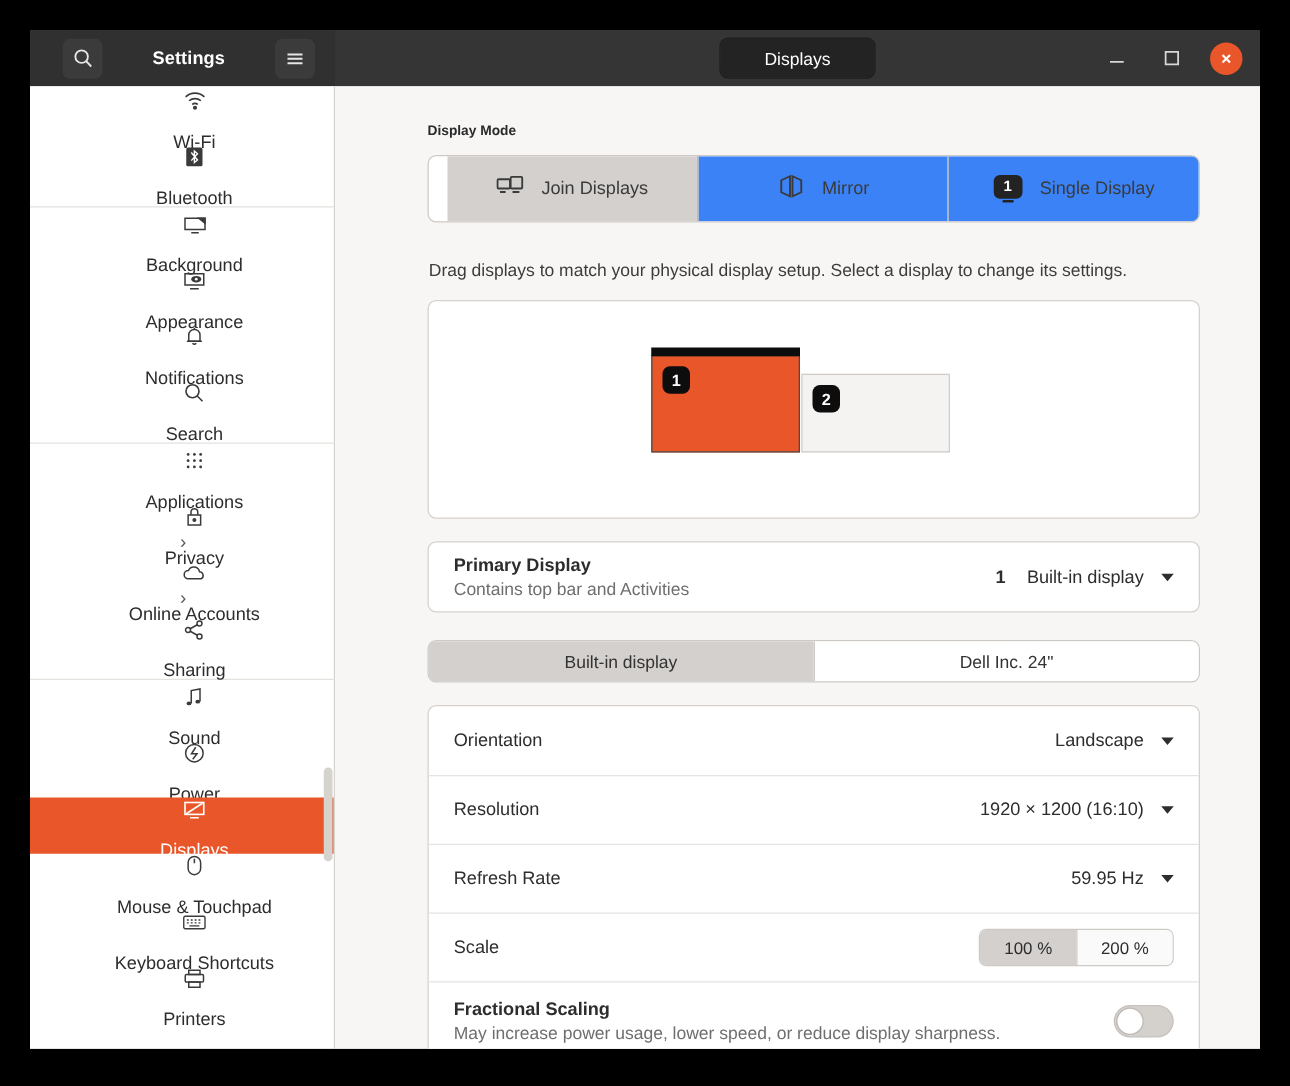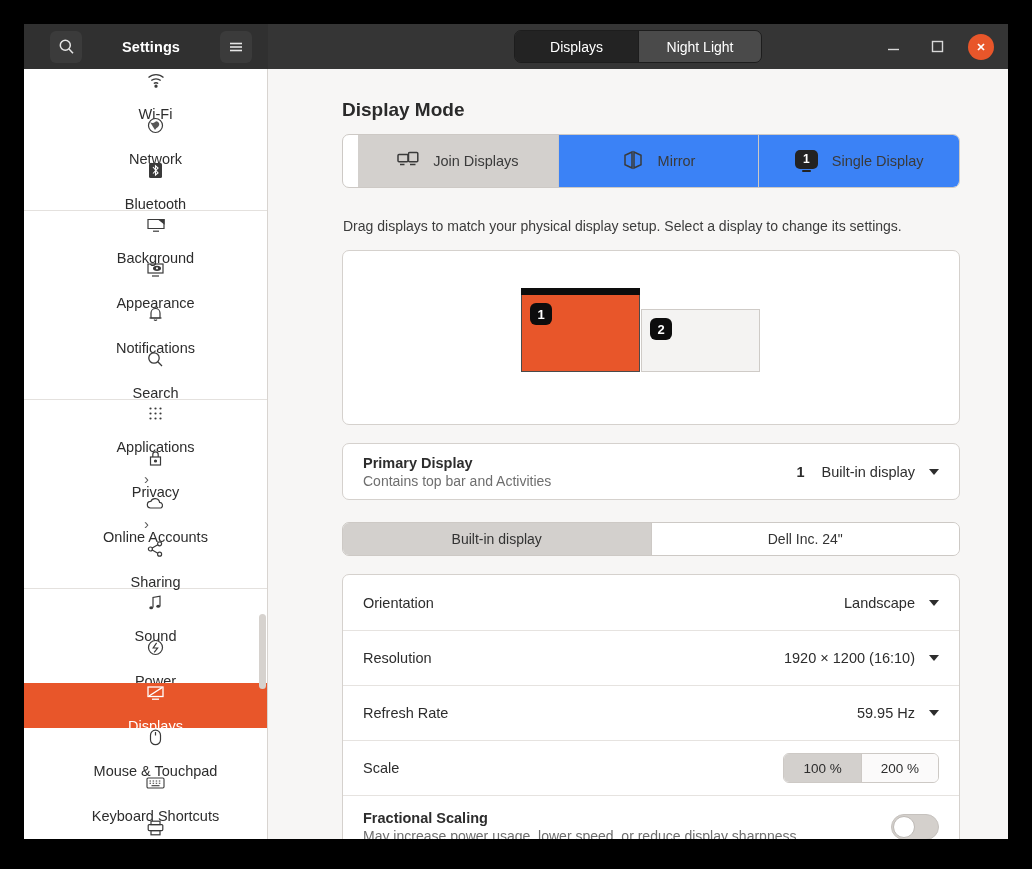--- a/index.html
+++ b/index.html
@@ -161,21 +161,21 @@
   }
   
   .content {
     flex: 1;
     background: #f7f6f5;
     overflow: hidden;
     padding: 30px 48px 0 74px;
     position: relative;
   }
   .section-title {
-    font-size: 19px;
+    font-size: 11px;
     font-weight: bold;
     color: #2a2a2a;
     margin-bottom: 13px;
   }
   .segmented {
     display: flex;
     border: 1px solid #cdc9c5;
     border-radius: 7px;
     overflow: hidden;
     background: #ffffff;
@@ -354,21 +354,20 @@
               <line x1="2" y1="7" x2="14" y2="7"></line>
               <line x1="2" y1="10.5" x2="14" y2="10.5"></line>
           </svg>
         </span>
       </div>
     </div>
 
     <div class="hb-right">
       <div class="tabs">
         <div class="tab active">Displays</div>
-        <div class="tab">Night Light</div>
       </div>
       <div class="wincontrols">
         <div class="wc">
           <svg width="13" height="13" viewBox="0 0 13 13" stroke="#d8d8d8" stroke-width="1.4">
               <line x1="1" y1="9.5" x2="12" y2="9.5"></line>
             </svg>
         </div>
         <div class="wc">
           <svg width="13" height="13" viewBox="0 0 13 13" stroke="#d8d8d8" stroke-width="1.4" fill="none">
               <rect x="1.5" y="1.5" width="10" height="10"></rect>
@@ -393,29 +392,20 @@
           <svg width="18" height="15" viewBox="0 0 18 15" fill="none" stroke="#3a3a3a" stroke-width="1.3">
             <path d="M1.5 4.5 A11 11 0 0 1 16.5 4.5"></path>
               <path d="M4.3 7.6 A7.2 7.2 0 0 1 13.7 7.6"></path>
             <path d="M6.8 10.6 A3.6 3.6 0 0 1 11.2 10.6"></path>
               <circle cx="9" cy="13.2" r="1" fill="#3a3a3a"></circle>
           </svg>
         </span>
         <span class="label">Wi-Fi</span>
       </div>
 
-      <div class="side-item">
-        <span class="ico">
-          <svg width="17" height="17" viewBox="0 0 17 17" fill="none" stroke="#3a3a3a" stroke-width="1.2">
-            <circle cx="8.5" cy="8.5" r="7"></circle>
-              <path d="M3 5 q3 2 5 0 q2-2 4 1 q1 2 -1 4 q-2 1 -3 3" fill="#3a3a3a" stroke="none" opacity=".85"></path>
-          </svg>
-        </span>
-        <span class="label">Network</span>
-      </div>
 
       <div class="side-item">
         <span class="ico">
           <svg width="17" height="17" viewBox="0 0 17 17">
             <rect x="2" y="1" width="13" height="15" fill="#3a3a3a" rx="1.5"></rect>
             <path d="M6 5 L11 11 L8.5 13 L8.5 3.8 L11 6 L6 11.5" fill="none" stroke="#ffffff" stroke-width="1.1"></path>
           </svg>
         </span>
         <span class="label">Bluetooth</span>
       </div>

